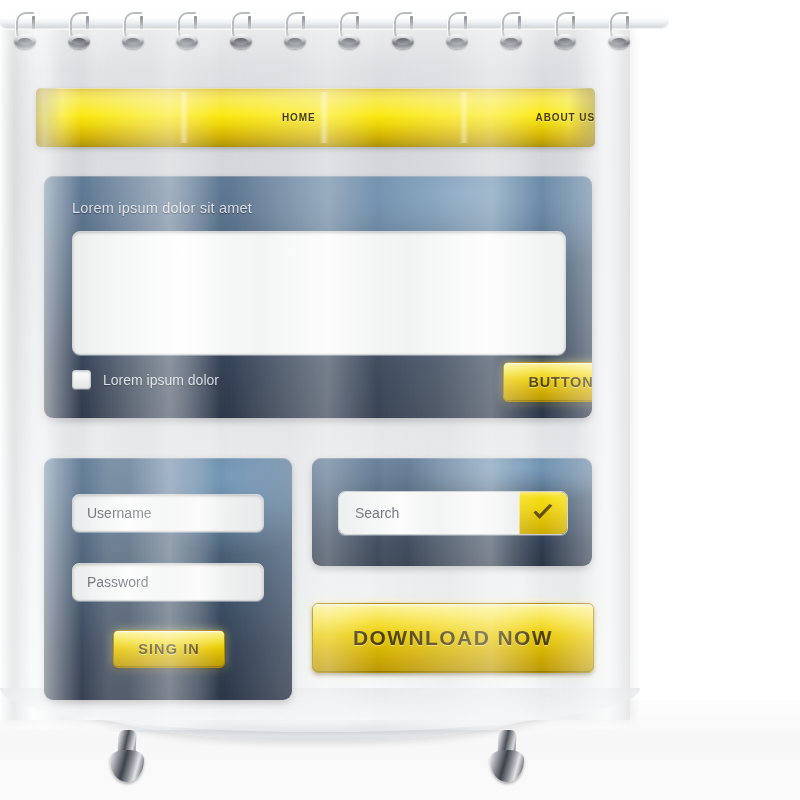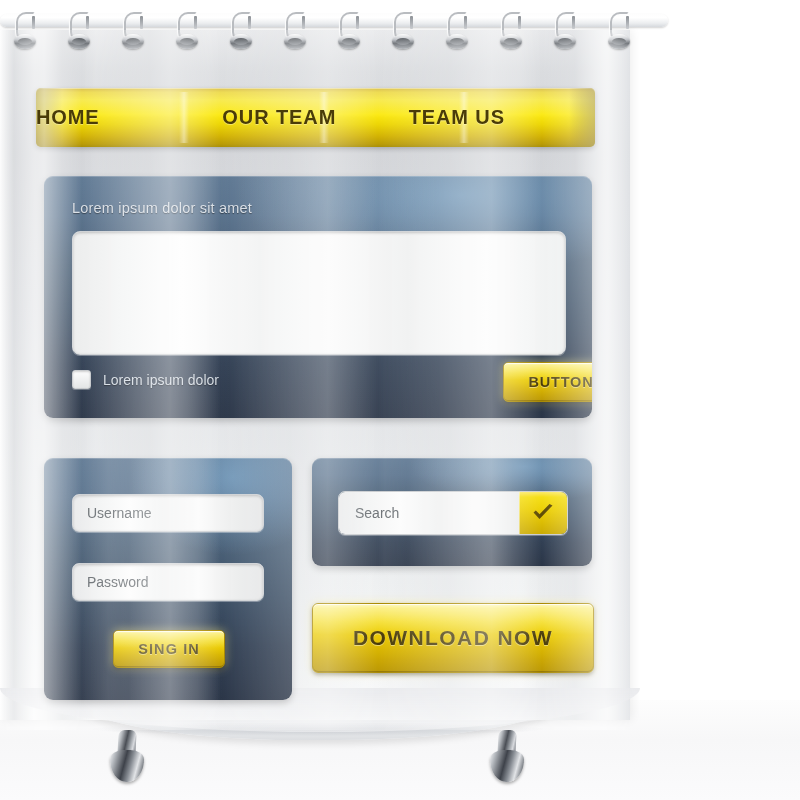--- a/index.html
+++ b/index.html
@@ -150,23 +150,23 @@
     content:"";position:absolute;left:0;top:0;right:0;height:50%;
     background:linear-gradient(180deg,rgba(255,255,255,.30),rgba(255,255,255,0));
     pointer-events:none;
   }
   .nav-edge-l,.nav-edge-r{
     position:absolute;top:0;height:100%;width:26px;pointer-events:none;
   }
   .nav-edge-l{left:0;background:linear-gradient(90deg,rgba(120,98,4,.55),rgba(120,98,4,0));}
   .nav-edge-r{right:0;background:linear-gradient(270deg,rgba(120,98,4,.55),rgba(120,98,4,0));}
   .nav-item{
-    flex:1;text-align:left;position:relative;z-index:2;
+    flex:1;text-align:right;position:relative;z-index:2;
     color:#4a3c08;
-    font-size:20px;font-weight:bold;letter-spacing:.9px;
+    font-size:10px;font-weight:bold;letter-spacing:.9px;
     text-shadow:0 1px 0 rgba(255,255,255,.35);
     cursor:pointer;
     padding:6px 0;
   }
   .nav-sep{
     position:absolute;top:4px;width:10px;height:51px;z-index:1;pointer-events:none;
     background:linear-gradient(90deg,rgba(255,255,255,0),rgba(255,255,255,.42),rgba(255,255,255,0));
   }
 
   
@@ -372,22 +372,21 @@
   <div id="ui">
 
     <div class="nav">
       <div class="nav-edge-l"></div>
       <div class="nav-sep" style="left:143px;"></div>
       <div class="nav-sep" style="left:283px;"></div>
       <div class="nav-sep" style="left:423px;"></div>
       <div class="nav-edge-r"></div>
 
       <div class="nav-item">HOME</div>
-      <div class="nav-item">OUR TEAM</div>
-      <div class="nav-item">TEAM US</div>
+      <div class="nav-item">ABOUT US</div>
     </div>
 
     <div class="panel" id="panel-main">
       <div class="p-sheen"></div>
 
       <div class="panel-title">Lorem ipsum dolor sit amet</div>
 
       <div class="textarea"></div>
 
       <div class="checkrow">

